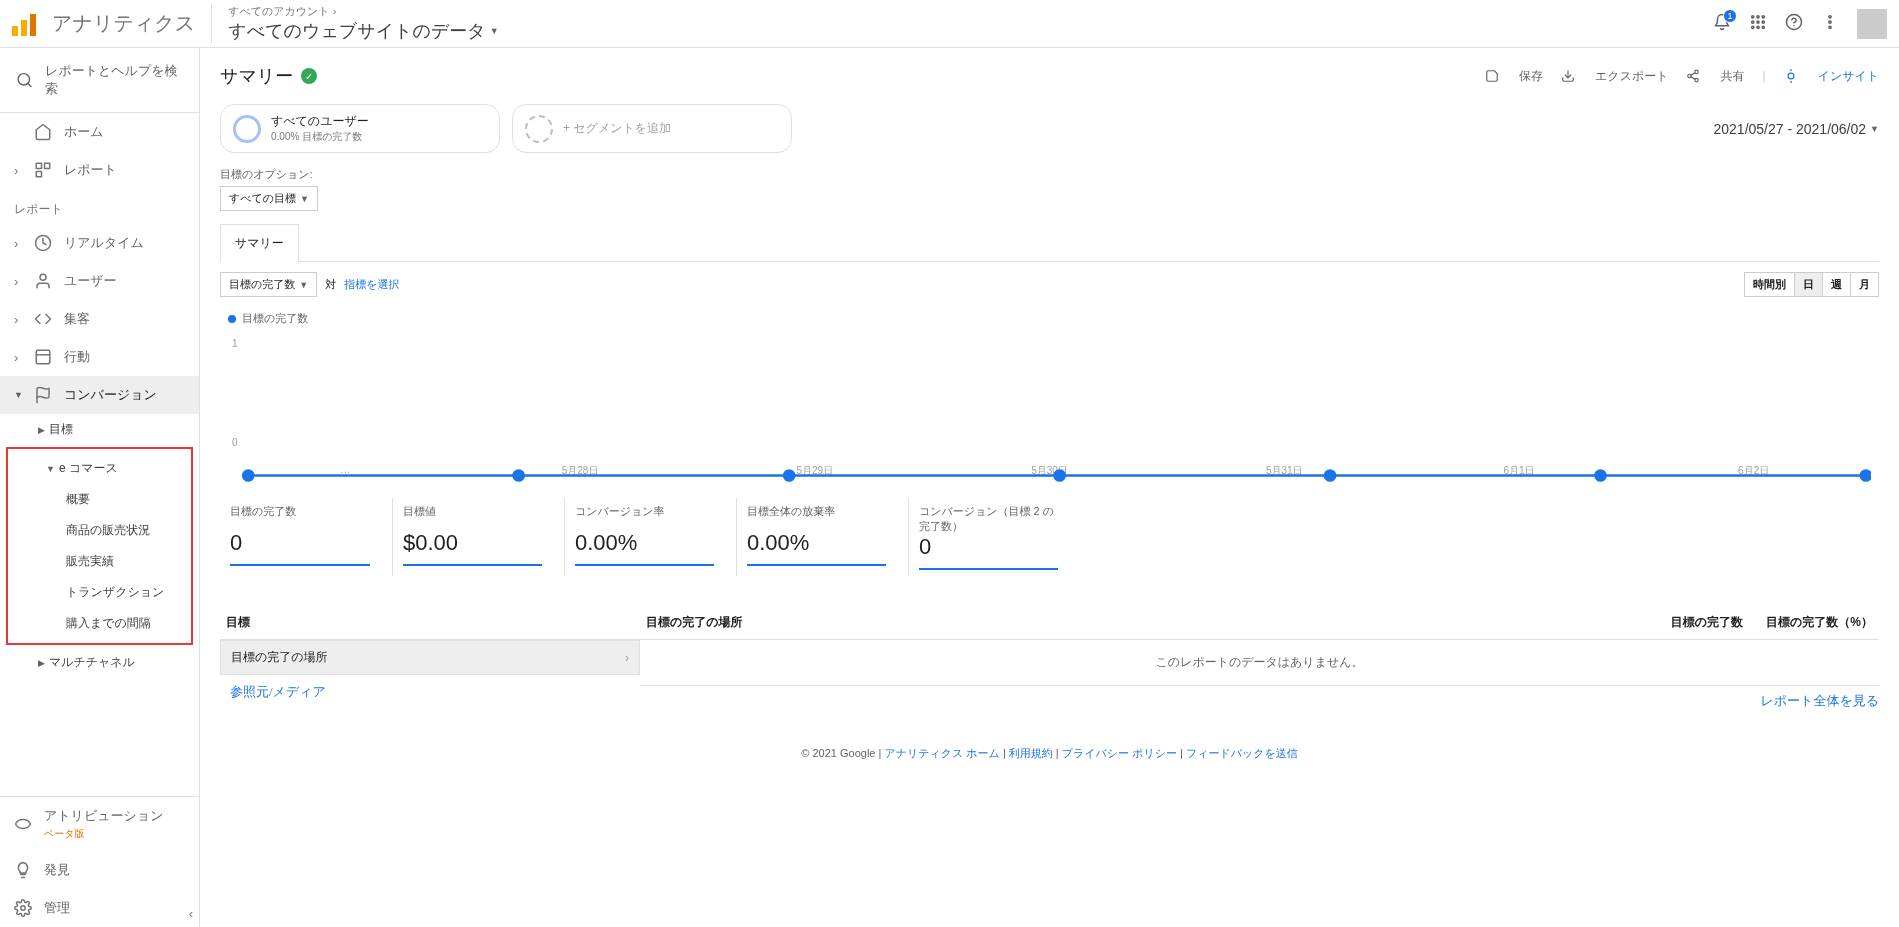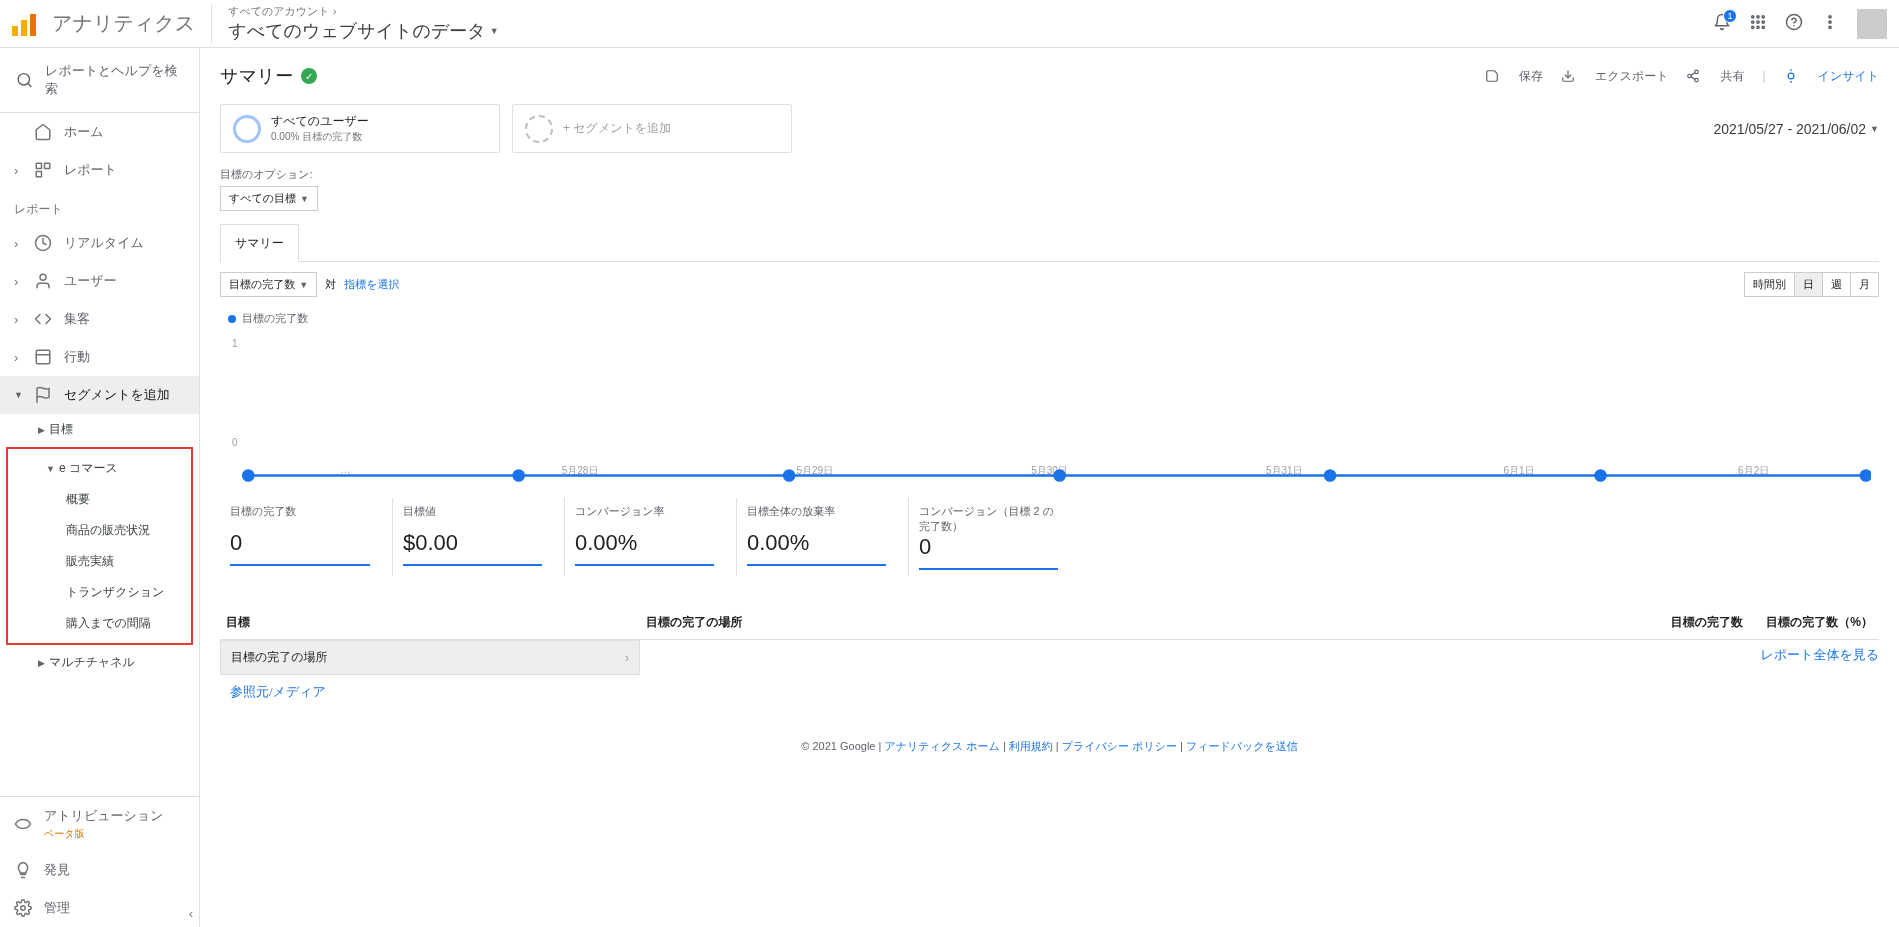--- a/index.html
+++ b/index.html
@@ -40,38 +40,38 @@
 
 .main { flex:1; overflow:auto; background:#fff; padding: 16px 20px; }
 .report-header{ display:flex; align-items:center; gap:8px; padding-bottom:8px;}
 .report-title{ font-size:18px; font-weight:500;}
 .verified{ width:16px; height:16px; background:#34a853; border-radius:50%; color:#fff; display:inline-flex; align-items:center; justify-content:center; font-size:10px;}
 .action-bar{ display:flex; align-items:center; gap:18px; color:#5f6368; font-size:12px;}
 .action-bar .icon-label{display:flex;align-items:center;gap:20px;cursor:pointer;}
 .insight-btn{color:#1a73e8;}
 
 .segments-row{ display:flex; gap:12px; margin-top:8px;}
-.seg-card{ border:1px solid #e0e0e0; border-radius:2px; padding:8px 12px; width:280px; display:flex; align-items:center; gap:10px;}
+.seg-card{ border:1px solid #e0e0e0; border-radius:14px; padding:8px 12px; width:280px; display:flex; align-items:center; gap:10px;}
 .seg-circle{ width:28px; height:28px; border:3px solid #a1c2fa; border-radius:50%;}
 .seg-circle.dashed{ border:2px dashed #bdbdbd;}
 .seg-main{ font-size:12px;}
 .seg-sub{ font-size:10px; color:#757575;}
 .date-range{ margin-left:auto; font-size:14px; color:#3c4043; display:flex; align-items:center; gap:4px;}
 
 .goal-option{ margin-top:14px; font-size:11px; color:#5f6368;}
 .goal-select{ margin-top:4px; border:1px solid #ccc; padding:4px 8px; font-size:11px; display:inline-flex; align-items:center; gap:4px; background:#fff;}
 
 .tabs{ margin-top:12px; border-bottom:1px solid #e0e0e0; display:flex;}
 .tab{ padding:10px 14px; border:1px solid #e0e0e0; border-bottom:none; background:#fff; font-size:12px; position:relative; top:1px;}
 .tab.active{ background:#fff;}
 
 .metric-ctrl{ display:flex; align-items:center; gap:8px; padding:10px 0; font-size:11px;}
 .sel-box{ border:1px solid #ccc; padding:4px 8px; display:inline-flex; align-items:center; gap:4px;}
 .link-blue{ color:#1a73e8; cursor:pointer;font-family:Liberation Serif, serif;}
-.time-toggle{ margin-left:auto; display:flex; border:1px solid #ccc;}
+.time-toggle{ margin-left:auto; display:flex; border:1px solid #ccc;font-weight:bold;}
 .time-toggle div{ padding:4px 8px; font-size:11px; border-right:1px solid #ccc;}
 .time-toggle div:last-child{border-right:none;}
 .time-toggle .sel{ background:#eee;}
 
 .legend-item{ display:flex; align-items:center; gap:6px; font-size:11px; color:#5f6368; padding:4px 8px;}
 .dot{ width:8px; height:8px; border-radius:50%; background:#1a73e8;}
 
 .chart{ position:relative; height:130px; margin:4px 8px 0;}
 .ytick{ position:absolute; left:4px; font-size:10px; color:#9e9e9e;}
 .chart svg{ position:absolute; inset:0; }
@@ -225,21 +225,21 @@
       <span>行動</span>
     </div>
     <div class="nav-item active">
       <span class="nav-expand sub-caret">▼</span>
         <span class="nav-icon">
           <svg class="feather" viewBox="0 0 24 24">
             <path d="M4 15s1-1 4-1 5 2 8 2 4-1 4-1V3s-1 1-4 1-5-2-8-2-4 1-4 1z"></path>
             <line x1="4" y1="22" x2="4" y2="15"></line>
           </svg>
         </span>
-      <span>セグメントを追加</span>
+      <span>コンバージョン</span>
     </div>
     <div class="sub-item head">
         <span class="sub-caret">▶</span>
         <span>目標</span>
       </div>
     <div class="sub-group">
       <div class="sub-item head">
           <span class="sub-caret">▼</span>
           <span>e コマース</span>
         </div>
@@ -437,20 +437,21 @@
             <span style="margin-left:auto;color:#9e9e9e">›</span>
           </div>
         <div style="padding:8px 10px"><span class="link-blue">参照元/メディア</span></div>
       </div>
       <div class="right-col">
         <div class="th-row">
           <span class="c-place">目標の完了の場所</span>
           <span class="c-num">目標の完了数</span>
           <span class="c-num" style="width:130px">目標の完了数（%）</span>
         </div>
+        <div class="nodata">このレポートのデータはありません。</div>
         <div class="foot-link"><span class="link-blue">レポート全体を見る</span></div>
       </div>
     </div>
 
     <div class="footer">
       <span>© 2021 Google</span> |
       <a href="#">アナリティクス ホーム</a> |
       <a href="#">利用規約</a> |
       <a href="#">プライバシー ポリシー</a> |
       <a href="#">フィードバックを送信</a>

